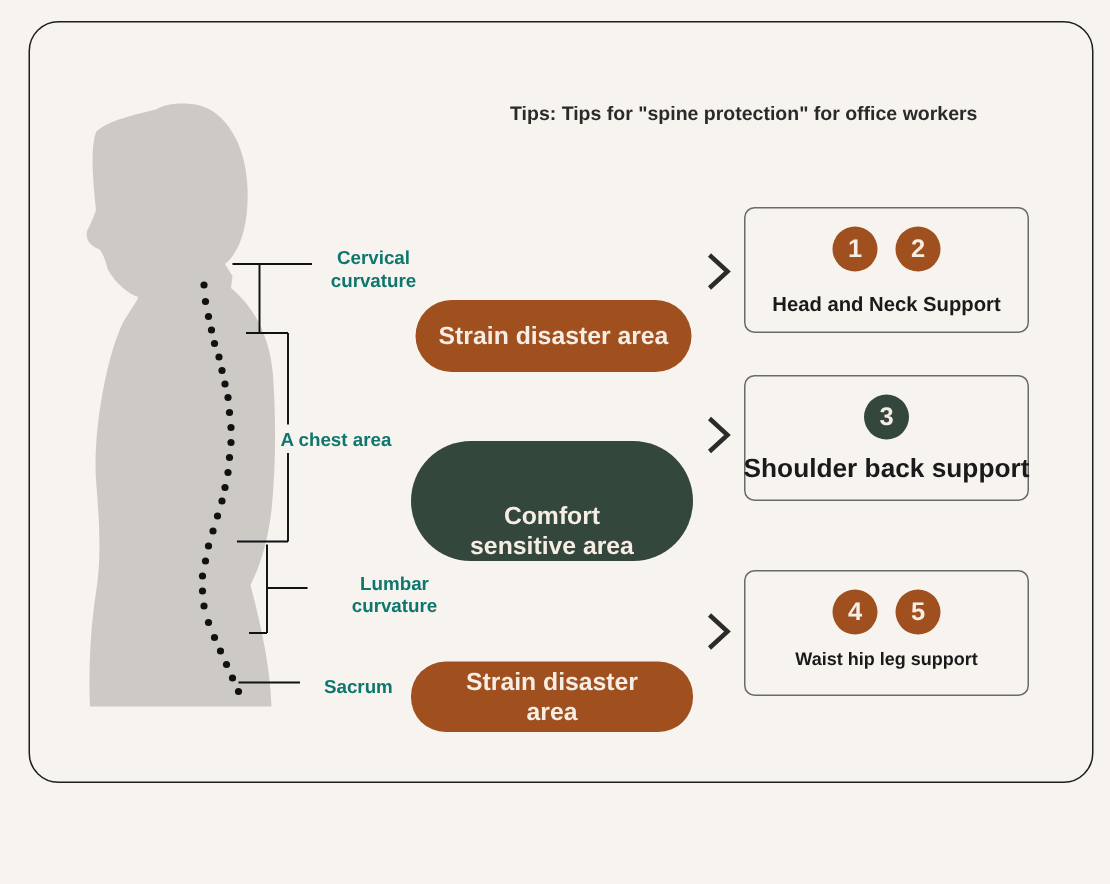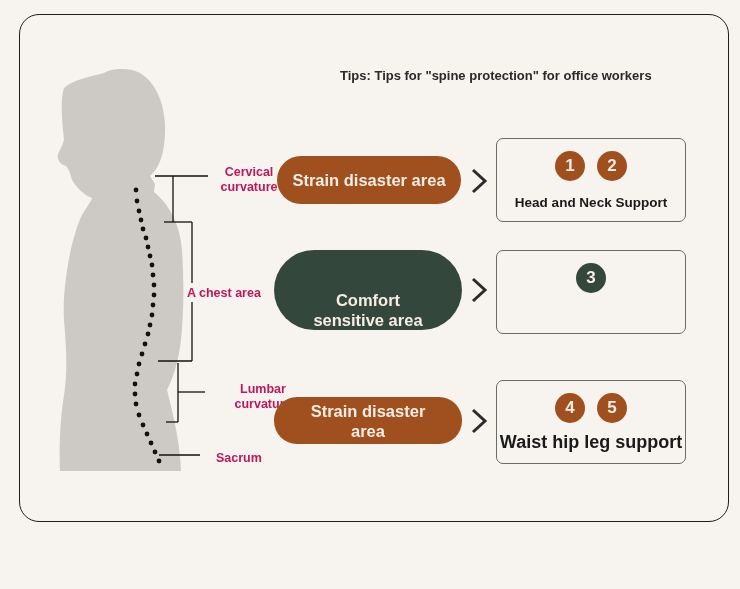--- a/index.html
+++ b/index.html
@@ -11,29 +11,29 @@
       border: 1.3px solid #1f1f1f; border-radius: 20px; background: #f7f3ef;
     }
 
     .tips-title {
       position: absolute; left: 340px; top: 68px; font-size: 13px; font-weight: bold; color: #2a2a2a;
       white-space: nowrap;
     }
 
     svg.figure { position: absolute; left: 0; top: 0; width: 740px; height: 589px; pointer-events: none; }
 
-    .lbl { position: absolute; font-size: 12.5px; font-weight: bold; color: #be185d; line-height: 15px; text-align: center; white-space: nowrap; }
+    .lbl { position: absolute; font-size: 12.5px; font-weight: bold; color: #0f766e; line-height: 15px; text-align: center; white-space: nowrap; }
     .lbl-cervical { left: 214px; top: 165px; width: 70px; }
     .lbl-chest { left: 187px; top: 286px; }
     .lbl-lumbar { left: 228px; top: 382px; width: 70px; }
     .lbl-sacrum { left: 216px; top: 451px; }
 
     .pill {
       position: absolute; color: #f6ede4; font-weight: bold; text-align: center;
-      display: flex; align-items: center; justify-content: center; line-height: 20px;
+      display: flex; align-items: center; justify-content: center; line-height: 20px; margin-top: 44px;
     }
     .pill-strain1 { left: 277px; top: 156px; width: 184px; height: 48px; border-radius: 24px; background: #a0501f; font-size: 16.5px; }
     .pill-comfort { left: 274px; top: 250px; width: 188px; height: 80px; border-radius: 40px; background: #34473c; font-size: 16.5px; align-items: flex-end; }
     .pill-strain2 { left: 274px; top: 397px; width: 188px; height: 47px; border-radius: 23px; background: #a0501f; font-size: 16.5px; line-height: 20px; }
 
     .chev { position: absolute; width: 18px; height: 28px; }
 
     .box {
       position: absolute; left: 496px; width: 190px; border: 1.2px solid #6a6a6a; border-radius: 7px; background: #f7f3ef;
     }
@@ -45,21 +45,21 @@
     .badge {
       width: 30px; height: 30px; border-radius: 50%; color: #f6ede4; font-weight: bold; font-size: 17px;
       display: flex; align-items: center; justify-content: center;
     }
     .badge.brown { background: #a0501f; }
     .badge.green { background: #34473c; }
 
     .box-label { position: absolute; left: -22px; right: -22px; text-align: center; font-weight: bold; color: #1a1a1a; white-space: nowrap; }
     .box1 .box-label { top: 56px; font-size: 13.5px; }
     .box2 .box-label { top: 51px; font-size: 17.5px; }
-    .box3 .box-label { top: 51px; font-size: 18px; }
+    .box3 .box-label { top: 51px; font-size: 12px; }
   </style>
 </head>
 <body>
 
 <div class="card"></div>
 
 <div class="tips-title">Tips: Tips for "spine protection" for office workers</div>
 
 <svg class="figure" viewBox="0 0 740 589">
 
@@ -152,20 +152,21 @@
 <div class="pill pill-comfort">
   <span style="width:130px; display:block;">Comfort sensitive area</span>
 </div>
 <svg class="chev" style="left:470px; top:276px;" viewBox="0 0 18 28">
   <polyline points="3,3 15,14 3,25" fill="none" stroke="#2b2b2b" stroke-width="3"></polyline>
 </svg>
 <div class="box box2">
   <div class="badges">
     <div class="badge green">3</div>
   </div>
+  <div class="box-label">Shoulder back support</div>
 </div>
 
 <div class="pill pill-strain2">
   <span style="width:140px; display:block;">Strain disaster area</span>
 </div>
 <svg class="chev" style="left:470px; top:407px;" viewBox="0 0 18 28">
   <polyline points="3,3 15,14 3,25" fill="none" stroke="#2b2b2b" stroke-width="3"></polyline>
 </svg>
 <div class="box box3">
   <div class="badges">

